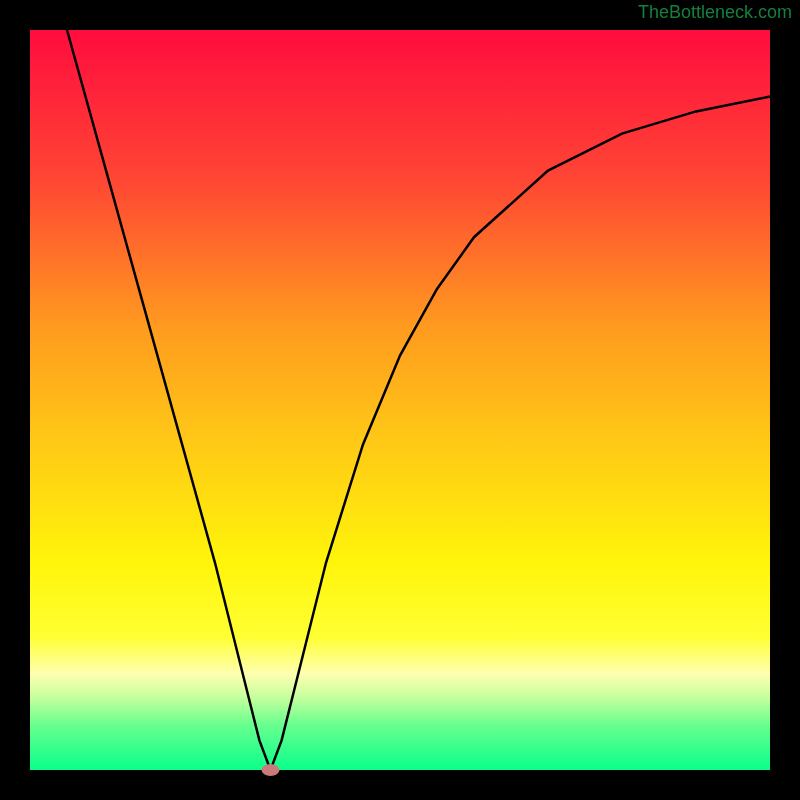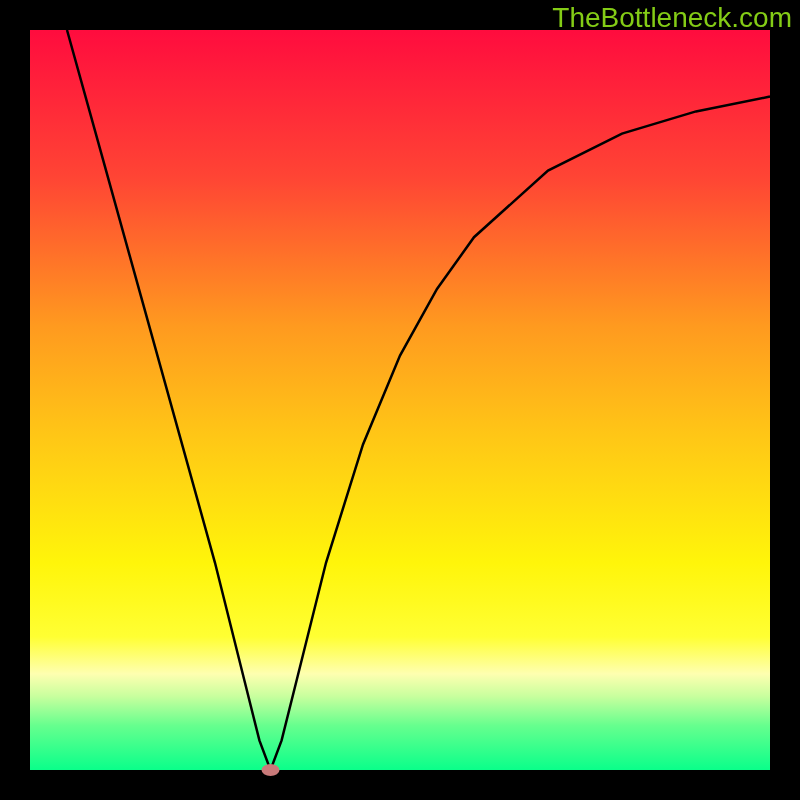--- a/index.html
+++ b/index.html
@@ -13,23 +13,23 @@
     position: relative;
     width: 800px;
     height: 800px;
     background: #000;
   }
   .watermark {
     position: absolute;
     top: 2px;
     right: 8px;
     font-family: Arial, Helvetica, sans-serif;
-    font-size: 28px;
+    font-size: 18px;
     font-weight: 500;
-    color: #84cc16;
+    color: #15803d;
     z-index: 10;
     letter-spacing: 0px;
   }
   svg {
     display: block;
   }
 </style>
 </head>
 <body>
 <div class="container">

